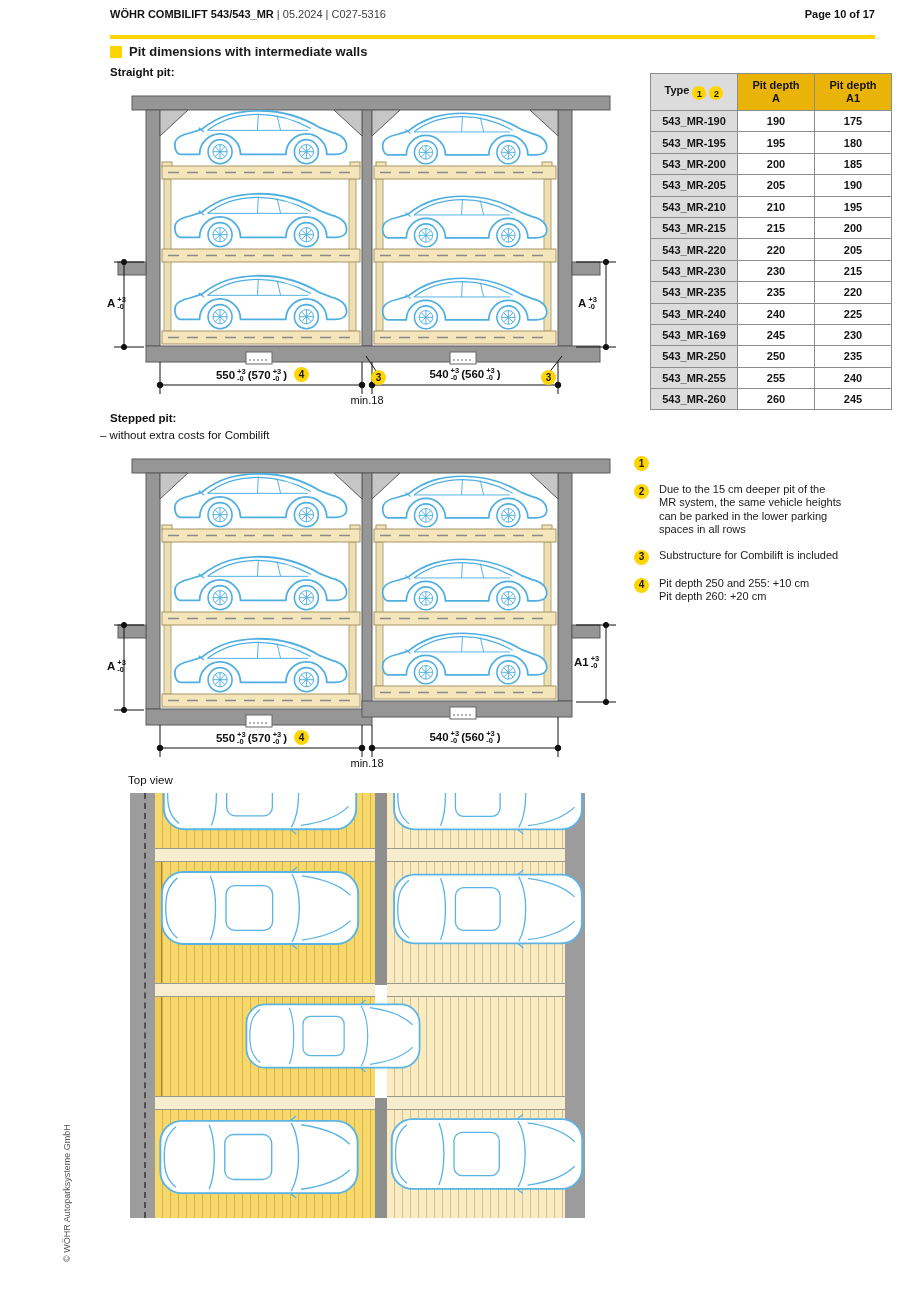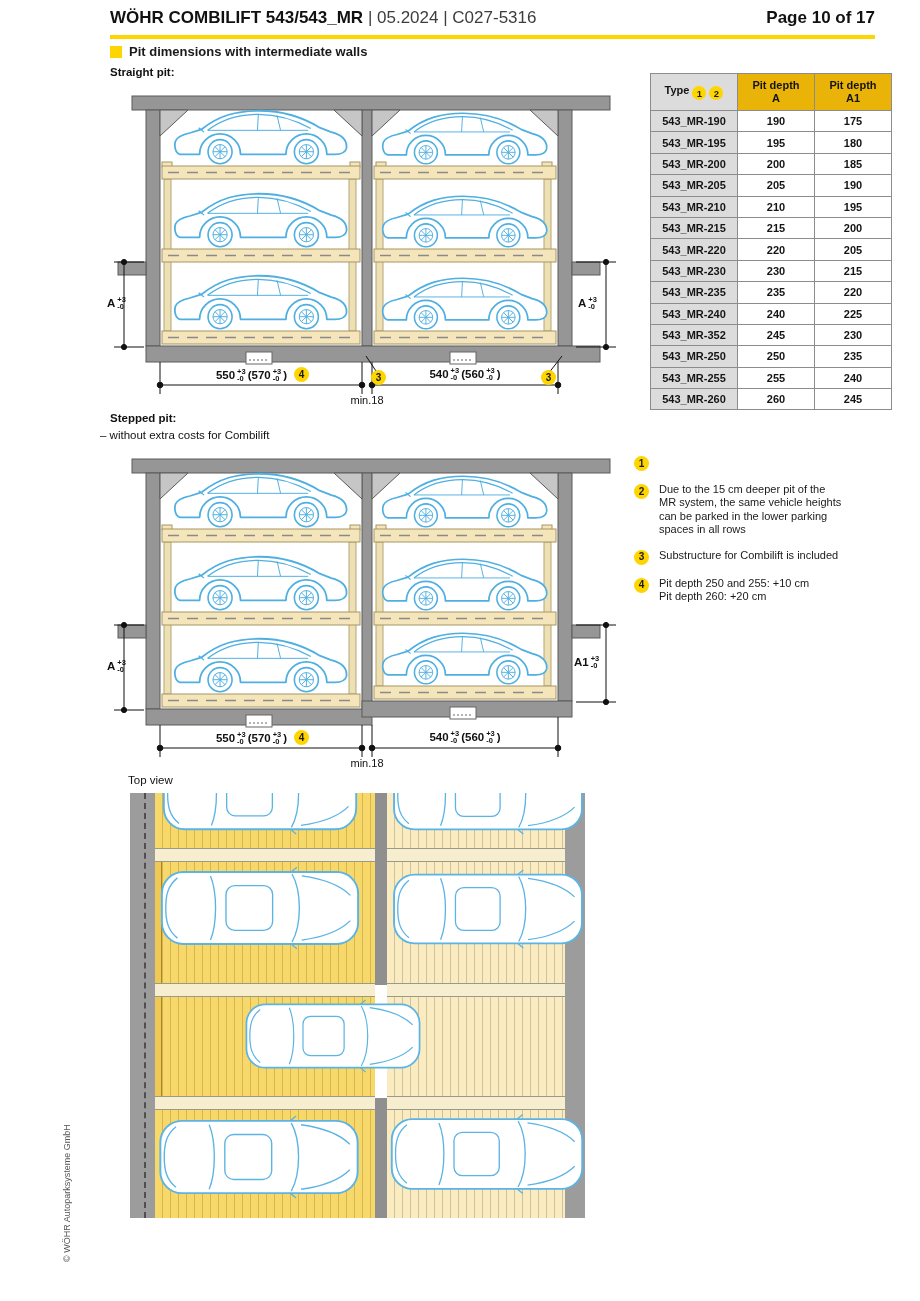--- a/index.html
+++ b/index.html
@@ -1,19 +1,19 @@
 <!DOCTYPE html>
 <html><head>
 <meta charset="utf-8">
 <style>
   html,body{margin:0;padding:0;background:#fff;}
   .page{position:relative;width:920px;height:1301px;background:#fff;overflow:hidden;
         font-family:"Liberation Sans", sans-serif;color:#1a1a1a;}
   
-  .hdr{position:absolute;left:110px;top:8px;width:765px;font-size:17px;display:flex;justify-content:space-between;}
+  .hdr{position:absolute;left:110px;top:8px;width:765px;font-size:11px;display:flex;justify-content:space-between;}
   .hdr .t-bold{font-weight:bold;color:#111;}
   .hdr .t-meta{font-weight:normal;color:#3d3d3d;}
   .hdr .t-page{font-weight:bold;color:#111;}
   .rule{position:absolute;left:110px;top:35px;width:765px;height:3.5px;background:#FFD500;}
   .sect{position:absolute;left:110px;top:44px;display:flex;align-items:center;gap:7px;font-size:13px;}
   .sq{width:12px;height:12px;background:#FFD500;display:inline-block;}
   .sect b{font-weight:bold;}
   .sect .rest{font-weight:bold;}
   
   .lbl{position:absolute;font-size:11.5px;font-weight:bold;color:#111;}
@@ -464,21 +464,21 @@
             <td class="c-type">543_MR-235</td>
             <td>235</td>
             <td>220</td>
           </tr>
         <tr>
             <td class="c-type">543_MR-240</td>
             <td>240</td>
             <td>225</td>
           </tr>
         <tr>
-            <td class="c-type">543_MR-352</td>
+            <td class="c-type">543_MR-169</td>
             <td>245</td>
             <td>230</td>
           </tr>
         <tr>
             <td class="c-type">543_MR-250</td>
             <td>250</td>
             <td>235</td>
           </tr>
         <tr>
             <td class="c-type">543_MR-255</td>

